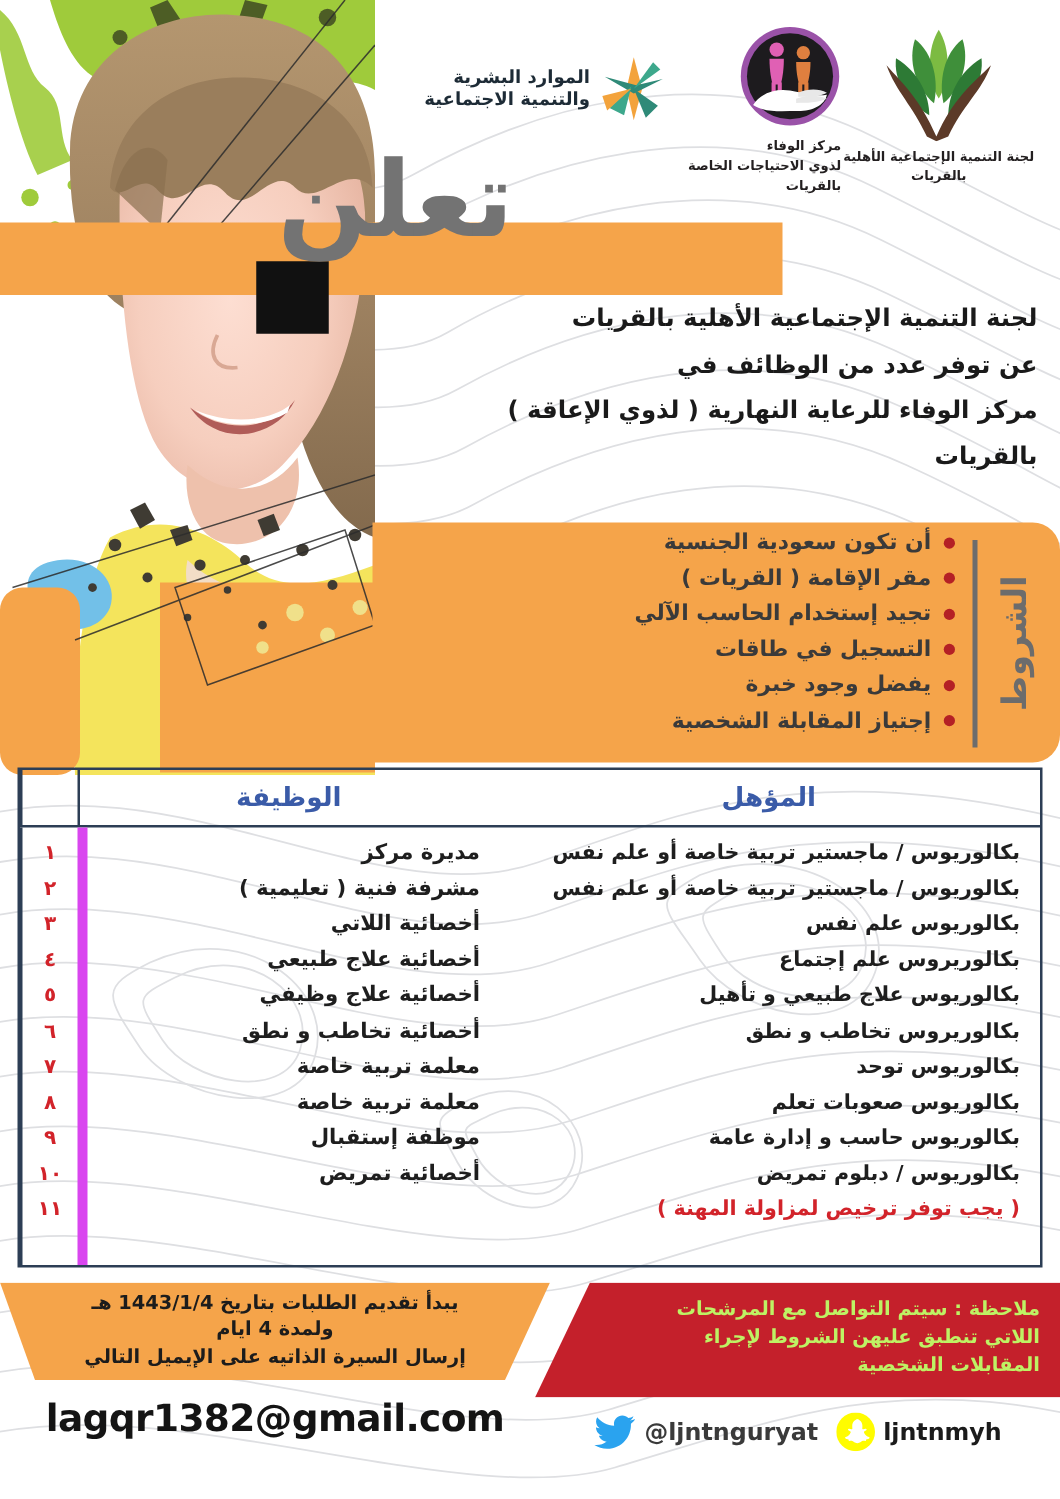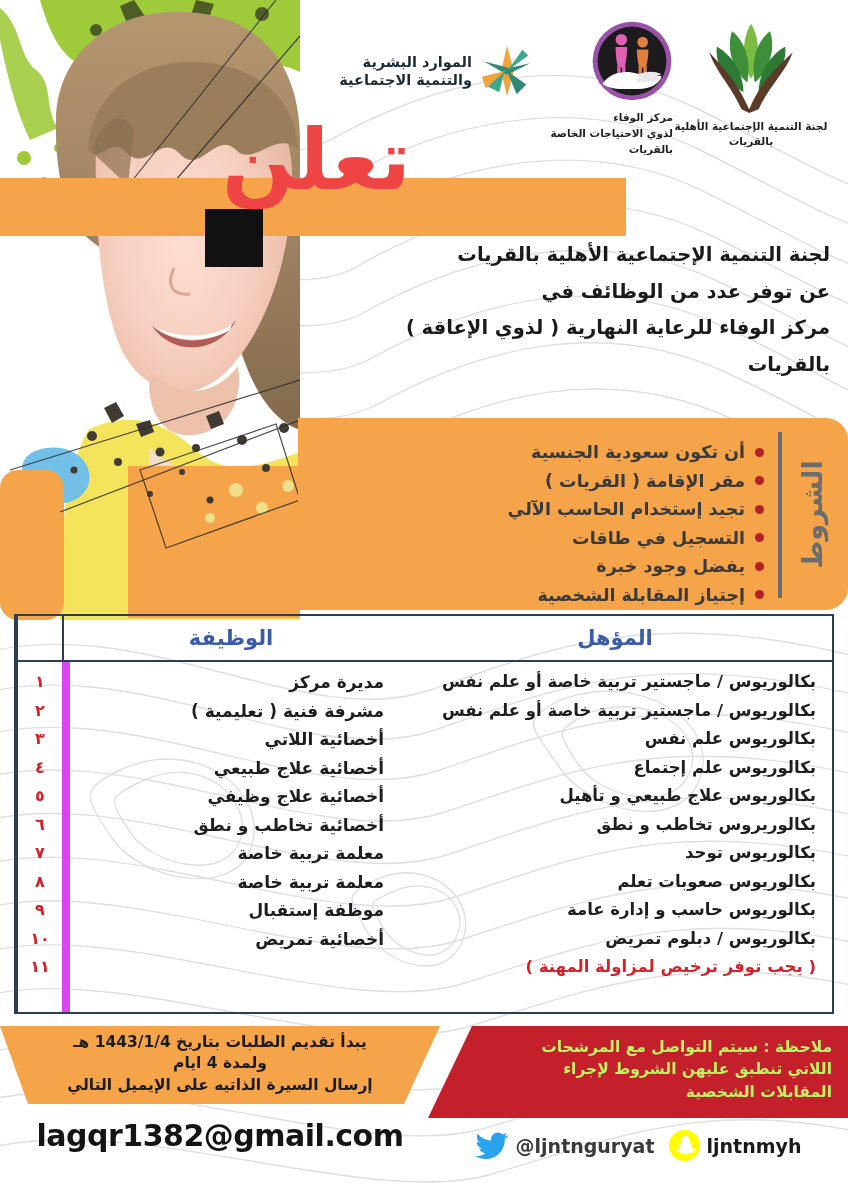--- a/index.html
+++ b/index.html
@@ -41,21 +41,21 @@
   
   .photo { position:absolute; left:0; top:0; width:300px; height:620px; overflow:hidden; z-index:2; }
 
   
   .teelan-band {
     position:absolute; left:0; top:178px; width:626px; height:58px;
     background:#F5A44A; z-index:6;
   }
   .teelan-word {
     position:absolute; left:222px; top:118px; z-index:9;
-    font-size:84px; font-weight:bold; color:#ef4444; line-height:1;
+    font-size:84px; font-weight:bold; color:#737373; line-height:1;
     letter-spacing:-2px;
   }
   .teelan-sq {
     position:absolute; left:205px; top:209px; width:58px; height:58px;
     background:#111; z-index:8;
   }
 
   
   .headline {
     position:absolute; right:18px; top:245px; width:470px; z-index:6;
@@ -75,21 +75,21 @@
     position:absolute; right:8px; top:8px; width:56px; height:176px;
     display:flex; align-items:center; justify-content:center;
   }
   .cond-title span {
     transform:rotate(-90deg); white-space:nowrap;
     font-size:27px; font-weight:bold; color:#6c6c6c; letter-spacing:1px;
   }
   .cond-rule {
     position:absolute; right:66px; top:14px; width:4px; height:166px; background:#6c6c6c;
   }
-  .cond-list { position:absolute; right:84px; top:20px; left:12px; }
+  .cond-list { position:absolute; right:84px; top:2px; left:12px; }
   .cond-list li {
     list-style:none; display:flex; align-items:center; justify-content:flex-start;
     gap:10px; height:28.5px; direction:rtl;
   }
   .cond-list .dot { width:9px; height:9px; border-radius:50%; background:#B42025; flex:0 0 9px; }
   .cond-list .txt { font-size:17.5px; font-weight:bold; color:#3a3a3a; white-space:nowrap; }
 
   
   .tbl {
     position:absolute; left:14px; top:614px; width:820px; height:400px;
@@ -424,21 +424,21 @@
     <div class="th-job">
       <span>الوظيفة</span>
     </div>
     <div class="th-num"></div>
   </div>
   <div class="tbl-body">
     <div class="col-qual">
       <div>بكالوريوس / ماجستير تربية خاصة أو علم نفس</div>
       <div>بكالوريوس / ماجستير تربية خاصة أو علم نفس</div>
       <div>بكالوريوس علم نفس</div>
-      <div>بكالوريوس علم إجتماع</div>
+      <div>بكالوريروس علم إجتماع</div>
       <div>بكالوريوس علاج طبيعي و تأهيل</div>
       <div>بكالوريروس تخاطب و نطق</div>
       <div>بكالوريوس توحد</div>
       <div>بكالوريوس صعوبات تعلم</div>
       <div>بكالوريوس حاسب و إدارة عامة</div>
       <div>بكالوريوس / دبلوم تمريض</div>
       <div class="note">( يجب توفر ترخيص لمزاولة المهنة )</div>
     </div>
     <div class="col-job">
       <div>مديرة مركز</div>

